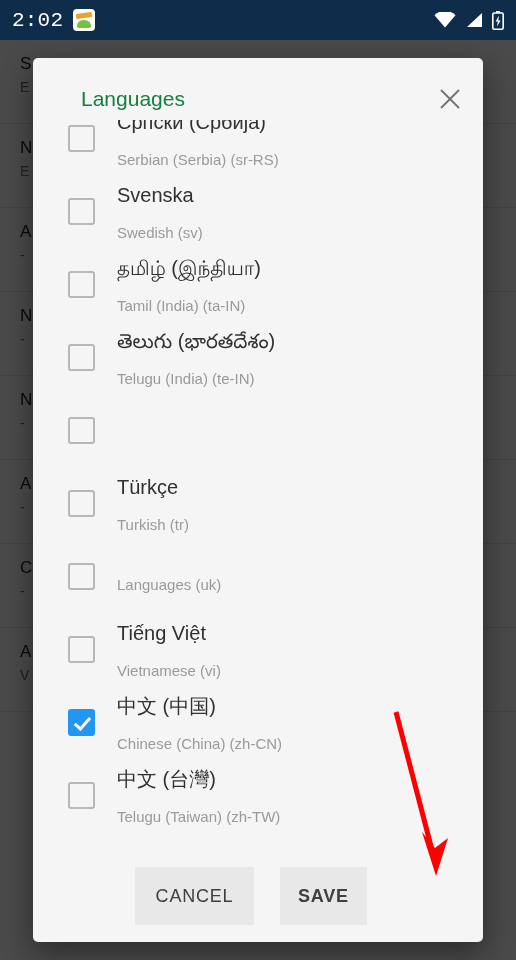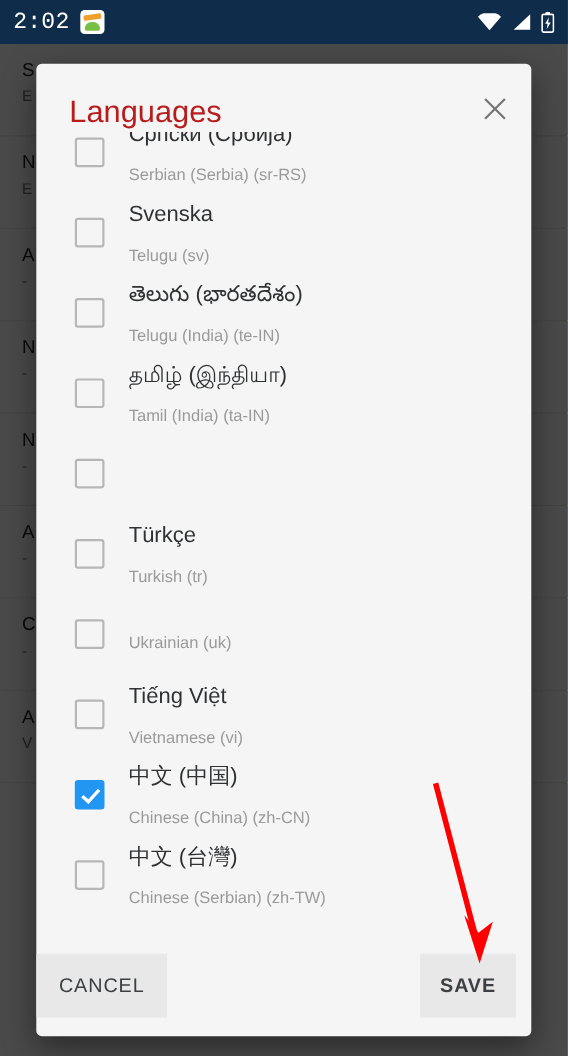--- a/index.html
+++ b/index.html
@@ -123,24 +123,25 @@
     height: 884px;
     background: #f5f5f5;
     border-radius: 5px;
     box-shadow: 0 10px 30px rgba(0,0,0,0.45);
     z-index: 3;
     display: flex;
     flex-direction: column;
     overflow: hidden;
   }
   .dialog-title {
-    font-size: 28px;
-    color: #b91c1c;
+    font-size: 21px;
+    color: #15803d;
     padding: 30px 0 0 30px;
     line-height: 1;
+    margin-left: 18px;
   }
   .dialog-header {
     position: relative;
     flex: 0 0 auto;
     height: 62px;
     box-sizing: border-box;
   }
   .close-btn {
     position: absolute;
     right: 16px;
@@ -213,21 +214,21 @@
     color: #9a9a9a;
     margin-top: 16px;
     white-space: nowrap;
   }
 
   .dialog-actions {
     flex: 0 0 auto;
     height: 92px;
     display: flex;
     align-items: center;
-    justify-content: space-between;
+    justify-content: center;
     padding-right: 14px;
     gap: 26px;
     box-sizing: border-box;
   }
   .dlg-btn {
     background: #e8e8e8;
     border: none;
     color: #3c4043;
     font-size: 18px;
     font-family: inherit;
@@ -333,72 +334,72 @@
             <div class="cbox"></div>
             <div class="lang-text">
               <div class="lang-native">Српски (Србија)</div>
               <div class="lang-english">Serbian (Serbia) (sr-RS)</div>
             </div>
           </div>
           <div class="lang-row">
             <div class="cbox"></div>
             <div class="lang-text">
               <div class="lang-native">Svenska</div>
-              <div class="lang-english">Telugu (sv)</div>
+              <div class="lang-english">Swedish (sv)</div>
+            </div>
+          </div>
+          <div class="lang-row">
+            <div class="cbox"></div>
+            <div class="lang-text">
+              <div class="lang-native">தமிழ் (இந்தியா)</div>
+              <div class="lang-english">Tamil (India) (ta-IN)</div>
             </div>
           </div>
           <div class="lang-row">
             <div class="cbox"></div>
             <div class="lang-text">
               <div class="lang-native">తెలుగు (భారతదేశం)</div>
               <div class="lang-english">Telugu (India) (te-IN)</div>
             </div>
           </div>
           <div class="lang-row">
             <div class="cbox"></div>
-            <div class="lang-text">
-              <div class="lang-native">தமிழ் (இந்தியா)</div>
-              <div class="lang-english">Tamil (India) (ta-IN)</div>
-            </div>
-          </div>
-          <div class="lang-row">
-            <div class="cbox"></div>
           </div>
           <div class="lang-row">
             <div class="cbox"></div>
             <div class="lang-text">
               <div class="lang-native">Türkçe</div>
               <div class="lang-english">Turkish (tr)</div>
             </div>
           </div>
           <div class="lang-row">
             <div class="cbox"></div>
             <div class="lang-text">
-              <div class="lang-english">Ukrainian (uk)</div>
+              <div class="lang-english">Languages (uk)</div>
             </div>
           </div>
           <div class="lang-row">
             <div class="cbox"></div>
             <div class="lang-text">
               <div class="lang-native">Tiếng Việt</div>
               <div class="lang-english">Vietnamese (vi)</div>
             </div>
           </div>
           <div class="lang-row">
             <div class="cbox checked"></div>
             <div class="lang-text">
               <div class="lang-native">中文 (中国)</div>
               <div class="lang-english">Chinese (China) (zh-CN)</div>
             </div>
           </div>
           <div class="lang-row">
             <div class="cbox"></div>
             <div class="lang-text">
               <div class="lang-native">中文 (台灣)</div>
-              <div class="lang-english">Chinese (Serbian) (zh-TW)</div>
+              <div class="lang-english">Telugu (Taiwan) (zh-TW)</div>
             </div>
           </div>
         </div>
     </div>
 
     <div class="dialog-actions">
       <button class="dlg-btn cancel">CANCEL</button>
       <button class="dlg-btn save">SAVE</button>
     </div>
 

